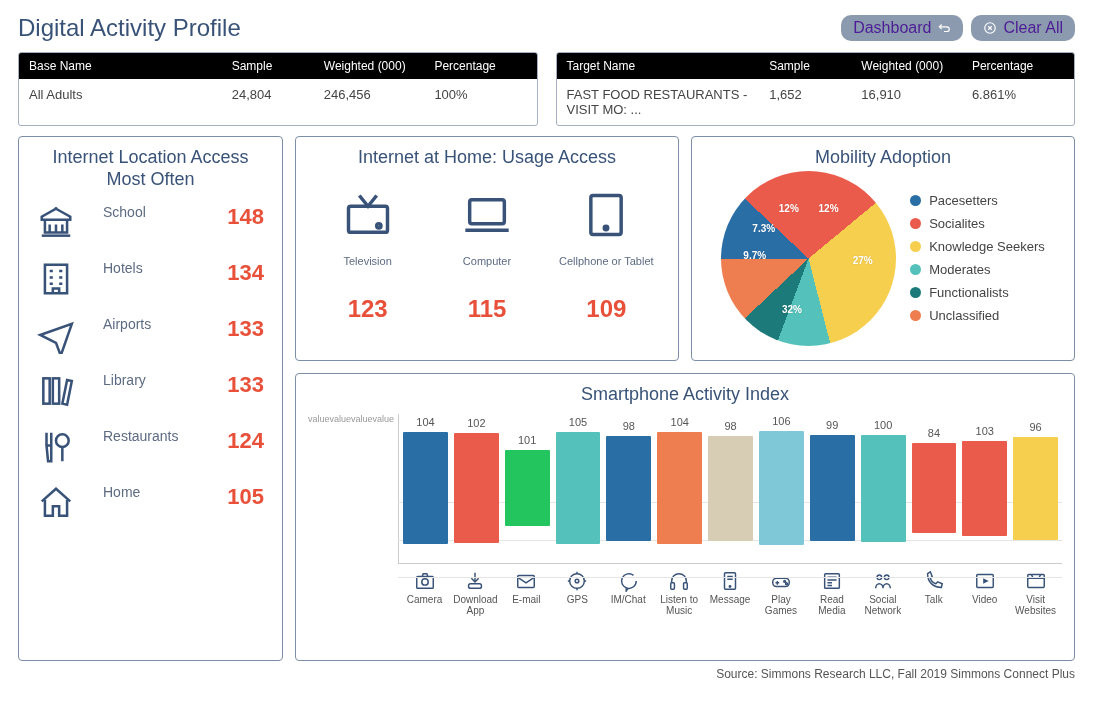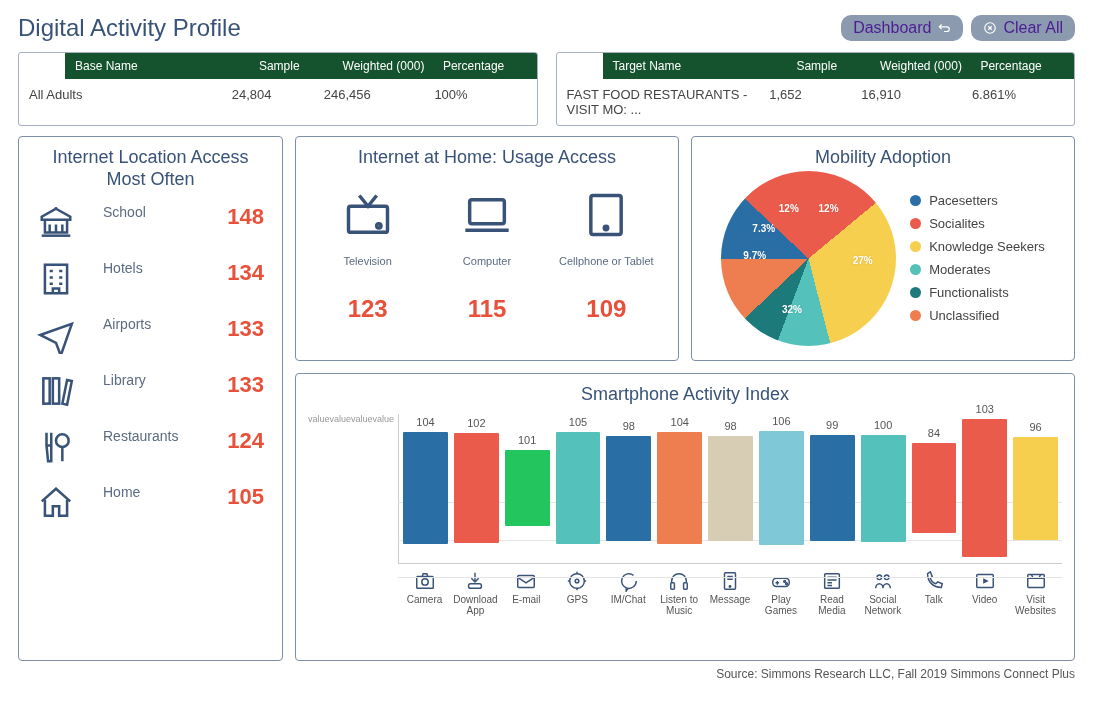--- a/index.html
+++ b/index.html
@@ -43,26 +43,25 @@
   
   .top-tables { display: flex; gap: 18px; margin-bottom: 10px; }
   .data-table {
     flex: 1;
     border: 1px solid #a5b0c2;
     border-radius: 3px;
     overflow: hidden;
     background: #fff;
   }
   .dt-head {
-    background: #14532d;
+    background: #000000;
     color: #fff;
     display: flex;
     font-size: 12px;
     padding: 6px 10px;
-    margin-left: 46px;
   }
   .dt-row { display: flex; padding: 8px 10px; font-size: 13px; color: #444; }
   .dt-c1 { flex: 2.2; }
   .dt-c2 { flex: 1; }
   .dt-c3 { flex: 1.2; }
   .dt-c4 { flex: 1; }
 
   
   .main-grid {
     display: grid;
@@ -386,21 +385,21 @@
                 <div class="bar" style="height:107.14285714285714px;background:#54c1bb">
      <span class="bar-value-top">100</span>
                 </div>
               </div>
               <div class="bar-col">
                 <div class="bar" style="height:90px;background:#eb5b4b">
      <span class="bar-value-top">84</span>
                 </div>
               </div>
               <div class="bar-col">
-                <div class="bar" style="height:138px;background:#eb5b4b">
+                <div class="bar" style="height:95px;background:#eb5b4b">
      <span class="bar-value-top">103</span>
                 </div>
               </div>
               <div class="bar-col">
                 <div class="bar" style="height:102.85714285714286px;background:#f6cf4f">
      <span class="bar-value-top">96</span>
                 </div>
               </div>
             </div>
           <div class="x-icons" id="x-icons">

